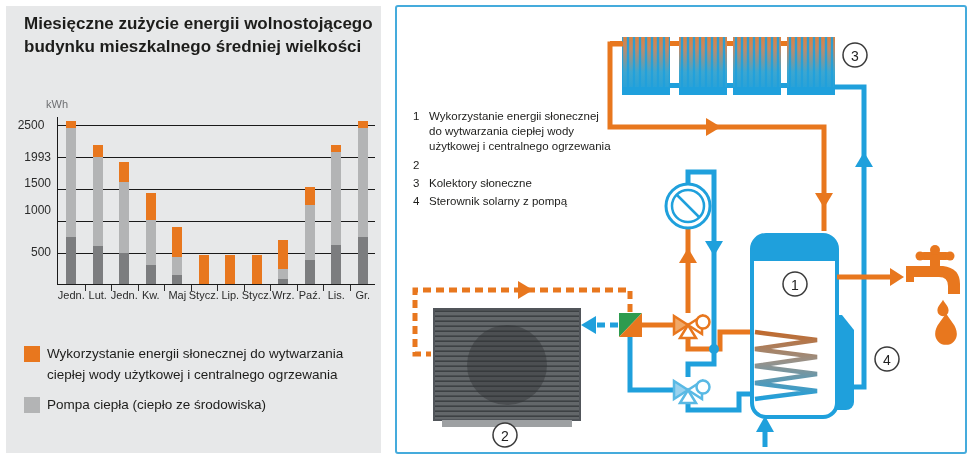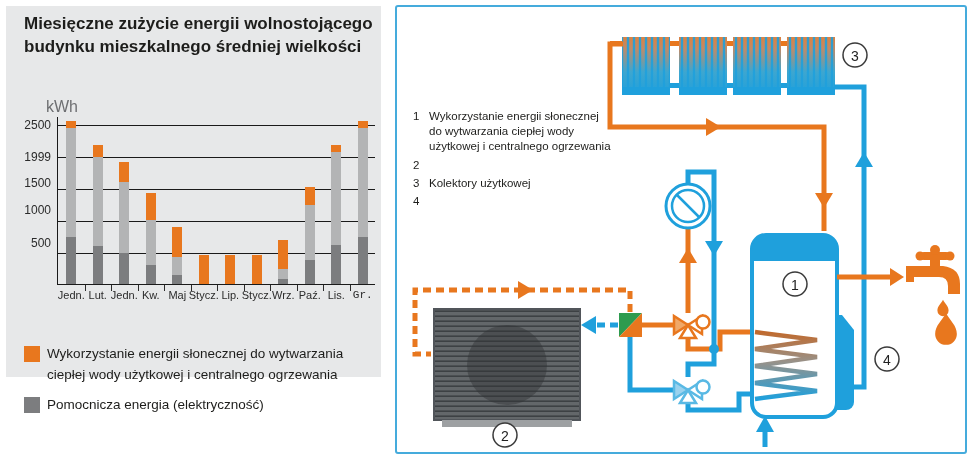--- a/index.html
+++ b/index.html
@@ -1,23 +1,23 @@
 <!DOCTYPE html>
 <html><head>
 <meta charset="utf-8">
 <style>
   html,body{margin:0;padding:0;background:#fff;}
   *{box-sizing:border-box;font-family:"Liberation Sans",sans-serif;}
   #stage{position:relative;width:975px;height:464px;background:#fff;overflow:hidden;}
 
   
-  .left-panel{position:absolute;left:6px;top:6px;width:375px;height:371px;background:#E7E8E9;}
+  .left-panel{position:absolute;left:6px;top:6px;width:375px;height:447px;background:#E7E8E9;}
   .lp-title{position:absolute;left:18px;top:6px;width:350px;font-size:17px;font-weight:bold;
             color:#1D1D1B;line-height:1.38;}
-  .kwh{position:absolute;left:40px;top:92px;font-size:16px;color:#6E6F72;}
+  .kwh{position:absolute;left:40px;top:92px;font-size:11px;color:#6E6F72;}
   .plot{position:absolute;left:51px;top:111px;width:318px;height:168px;
         border-left:1.5px solid #1A1A1A;border-bottom:1.5px solid #1A1A1A;}
   .gridline{position:absolute;left:0;width:100%;height:1px;background:#1A1A1A;}
   .ylabel{position:absolute;left:-47px;width:40px;text-align:right;font-size:12px;color:#2B2B2B;}
   .xlabel{position:absolute;top:172px;text-align:center;font-size:11px;color:#2B2B2B;white-space:nowrap;}
   .xtick{position:absolute;top:168px;width:1px;height:6px;background:#2B2B2B;}
   .bar{position:absolute;bottom:0;width:10px;display:flex;flex-direction:column-reverse;}
   .seg{width:100%;}
   .legend{position:absolute;left:18px;top:338px;width:350px;display:flex;flex-direction:column;gap:9px;}
   .legend-row{display:flex;align-items:flex-start;gap:7px;font-size:13.5px;color:#1D1D1B;line-height:1.55;}
@@ -36,29 +36,29 @@
 </head>
 <body>
 
 <div id="stage">
 
   <div class="left-panel">
     <div class="lp-title">Miesięczne zużycie energii wolnostojącego budynku mieszkalnego średniej wielkości</div>
     <div class="kwh">kWh</div>
     <div class="plot" id="plot">
         <div class="gridline" style="top: 136px;"></div>
-        <div class="ylabel" style="top: 119px;">500</div>
+        <div class="ylabel" style="top: 128px;">500</div>
         <div class="gridline" style="top: 104px;"></div>
         <div class="ylabel" style="top: 86px;">1000</div>
         <div class="gridline" style="top: 72px;"></div>
         <div class="ylabel" style="top: 59px;">1500</div>
         <div class="gridline" style="top: 40px;"></div>
-        <div class="ylabel" style="top: 33px;">1999</div>
+        <div class="ylabel" style="top: 33px;">1993</div>
         <div class="gridline" style="top: 8px;"></div>
-        <div class="ylabel" style="top: 1px;">2500</div>
+        <div class="ylabel" style="top: 1px; text-align: center;">2500</div>
         <div class="xlabel" style="left: -4px; width: 34.5px;">Jedn.</div>
         <div class="xtick" style="left: 26.5px;"></div>
         <div class="bar" style="left: 8.25px;">
           <div class="seg" style="height: 46.72px; background: rgb(124, 125, 127);"></div>
           <div class="seg" style="height: 108.8px; background: rgb(179, 180, 181);"></div>
           <div class="seg" style="height: 7.68px; background: rgb(232, 119, 30);"></div>
         </div>
         <div class="xlabel" style="left: 22.5px; width: 34.5px;">Lut.</div>
         <div class="xtick" style="left: 53px;"></div>
         <div class="bar" style="left: 34.75px;">
@@ -122,35 +122,35 @@
           <div class="seg" style="height: 54.4px; background: rgb(179, 180, 181);"></div>
           <div class="seg" style="height: 18.56px; background: rgb(232, 119, 30);"></div>
         </div>
         <div class="xlabel" style="left: 261px; width: 34.5px;">Lis.</div>
         <div class="xtick" style="left: 291.5px;"></div>
         <div class="bar" style="left: 273.25px;">
           <div class="seg" style="height: 39.04px; background: rgb(124, 125, 127);"></div>
           <div class="seg" style="height: 92.8px; background: rgb(179, 180, 181);"></div>
           <div class="seg" style="height: 7.68px; background: rgb(232, 119, 30);"></div>
         </div>
-        <div class="xlabel" style="left: 287.5px; width: 34.5px; font-family: Liberation Mono, monospace;">Gr.</div>
+        <div class="xlabel" style="left: 287.5px; width: 34.5px;">Gr.</div>
         <div class="bar" style="left: 299.75px;">
           <div class="seg" style="height: 46.72px; background: rgb(124, 125, 127);"></div>
           <div class="seg" style="height: 108.8px; background: rgb(179, 180, 181);"></div>
           <div class="seg" style="height: 7.68px; background: rgb(232, 119, 30);"></div>
         </div>
       </div>
     <div class="legend" id="legend">
         <div class="legend-row">
           <span class="swatch" style="background: rgb(232, 119, 30);"></span>
           <span>Wykorzystanie energii słonecznej do wytwarzania ciepłej wody użytkowej i centralnego ogrzewania</span>
         </div>
         <div class="legend-row">
-          <span class="swatch" style="background: rgb(124, 125, 127);"></span>
-          <span>Pomocnicza energia (elektryczność)</span>
+          <span class="swatch" style="background: rgb(179, 180, 181);"></span>
+          <span>Pompa ciepła (ciepło ze środowiska)</span>
         </div>
       </div>
   </div>
 
   <div class="right-panel">
 
     <svg class="schematic" viewBox="0 0 568 445">
       <defs>
         <linearGradient id="collGrad" x1="0" y1="0" x2="0" y2="1">
           <stop offset="0" stop-color="#DD8140"></stop>
@@ -313,20 +313,21 @@
     <div class="rp-list" id="rp-list">
         <div class="rp-item">
           <span class="rp-num">1</span>
           <span>Wykorzystanie energii słonecznej do wytwarzania ciepłej wody użytkowej i centralnego ogrzewania</span>
         </div>
         <div class="rp-item">
           <span class="rp-num">2</span>
         </div>
         <div class="rp-item">
           <span class="rp-num">3</span>
-          <span>Kolektory użytkowej</span>
+          <span>Kolektory słoneczne</span>
         </div>
         <div class="rp-item">
           <span class="rp-num">4</span>
+          <span>Sterownik solarny z pompą</span>
         </div>
       </div>
   </div>
 </div>
 
 </body></html>

